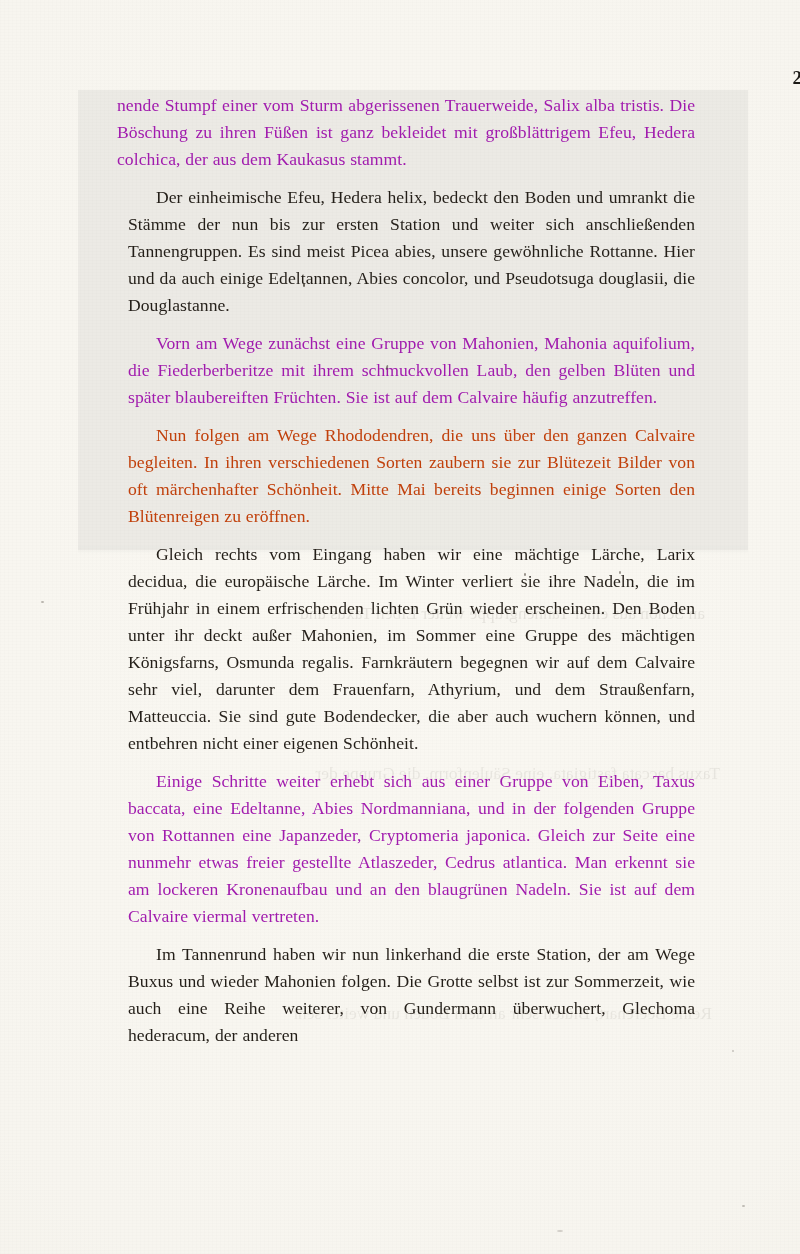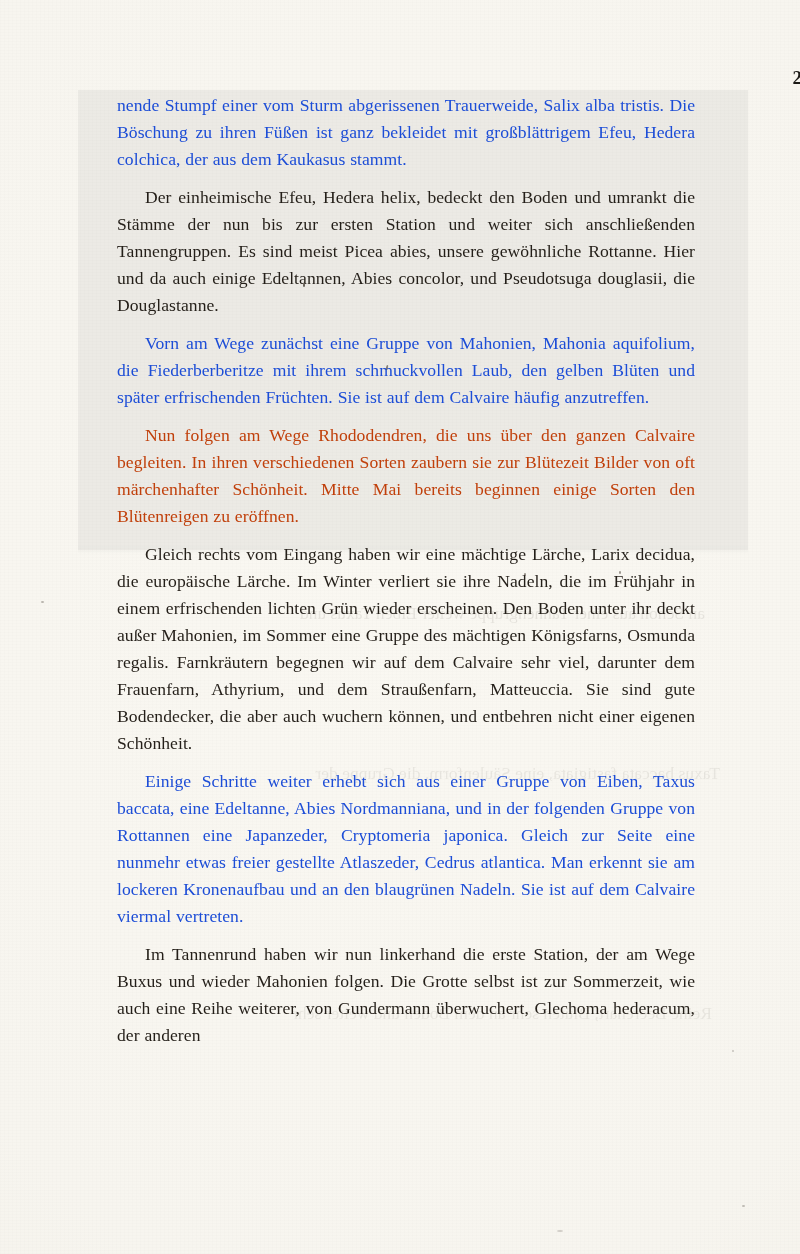--- a/index.html
+++ b/index.html
@@ -109,28 +109,29 @@
     line-height: 27px;
     color: #211e19;
     text-align: justify;
     text-justify: inter-word;
     letter-spacing: 0.05px;
     word-spacing: 0.4px;
   }
 
   p.para + p.para {
     margin-top: 11px;
+    margin-left: 11px;
   }
 
   p.para.indent {
     text-indent: 28px;
   }
 
   
-  p.para.ink-a { color: #1d4ed8; }
+  p.para.ink-a { color: #a21caf; }
   p.para.ink-b { color: #241f19; }
   p.para.ink-c { color: #c2410c; }
 
   
   .speck {
     position: absolute;
     background: #4a4238;
     border-radius: 50%;
     pointer-events: none;
   }
@@ -166,21 +167,21 @@
   <div class="bleed-layer b1">an Schon aus einer Tannengruppe weiter Eiben Taxus und</div>
   <div class="bleed-layer b2">Taxus baccata fastigiata, eine Säulenform, die Gruppe der</div>
   <div class="bleed-layer b3">Reihe Beerenart, Blüten sehr an dem Boden und weiter sehr</div>
 
   <div class="textblock">
 
     <div class="page-number">27</div>
 
     <p class="para ink-a">nende Stumpf einer vom Sturm abgerissenen Trauerweide, Salix alba tristis. Die Böschung zu ihren Füßen ist ganz bekleidet mit großblättrigem Efeu, Hedera colchica, der aus dem Kaukasus stammt.</p>
     <p class="para indent ink-b">Der einheimische Efeu, Hedera helix, bedeckt den Boden und umrankt die Stämme der nun bis zur ersten Station und weiter sich anschließenden Tannengruppen. Es sind meist Picea abies, unsere gewöhnliche Rottanne. Hier und da auch einige Edeltannen, Abies concolor, und Pseudotsuga douglasii, die Douglastanne.</p>
-    <p class="para indent ink-a">Vorn am Wege zunächst eine Gruppe von Mahonien, Mahonia aquifolium, die Fiederberberitze mit ihrem schmuckvollen Laub, den gelben Blüten und später erfrischenden Früchten. Sie ist auf dem Calvaire häufig anzutreffen.</p>
+    <p class="para indent ink-a">Vorn am Wege zunächst eine Gruppe von Mahonien, Mahonia aquifolium, die Fiederberberitze mit ihrem schmuckvollen Laub, den gelben Blüten und später blaubereiften Früchten. Sie ist auf dem Calvaire häufig anzutreffen.</p>
     <p class="para indent ink-c">Nun folgen am Wege Rhododendren, die uns über den ganzen Calvaire begleiten. In ihren verschiedenen Sorten zaubern sie zur Blütezeit Bilder von oft märchenhafter Schönheit. Mitte Mai bereits beginnen einige Sorten den Blütenreigen zu eröffnen.</p>
     <p class="para indent ink-b">Gleich rechts vom Eingang haben wir eine mächtige Lärche, Larix decidua, die europäische Lärche. Im Winter verliert sie ihre Nadeln, die im Frühjahr in einem erfrischenden lichten Grün wieder erscheinen. Den Boden unter ihr deckt außer Mahonien, im Sommer eine Gruppe des mächtigen Königsfarns, Osmunda regalis. Farnkräutern begegnen wir auf dem Calvaire sehr viel, darunter dem Frauenfarn, Athyrium, und dem Straußenfarn, Matteuccia. Sie sind gute Bodendecker, die aber auch wuchern können, und entbehren nicht einer eigenen Schönheit.</p>
     <p class="para indent ink-a">Einige Schritte weiter erhebt sich aus einer Gruppe von Eiben, Taxus baccata, eine Edeltanne, Abies Nordmanniana, und in der folgenden Gruppe von Rottannen eine Japanzeder, Cryptomeria japonica. Gleich zur Seite eine nunmehr etwas freier gestellte Atlaszeder, Cedrus atlantica. Man erkennt sie am lockeren Kronenaufbau und an den blaugrünen Nadeln. Sie ist auf dem Calvaire viermal vertreten.</p>
     <p class="para indent ink-b">Im Tannenrund haben wir nun linkerhand die erste Station, der am Wege Buxus und wieder Mahonien folgen. Die Grotte selbst ist zur Sommerzeit, wie auch eine Reihe weiterer, von Gundermann überwuchert, Glechoma hederacum, der anderen</p>
 
   </div>
 
   <span class="speck s1"></span>
   <span class="speck s2"></span>
   <span class="speck s3"></span>

